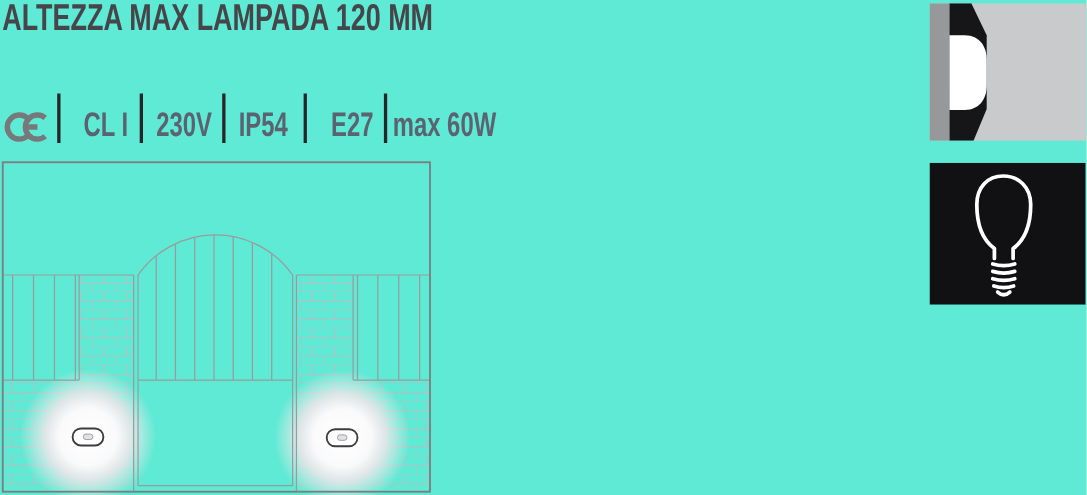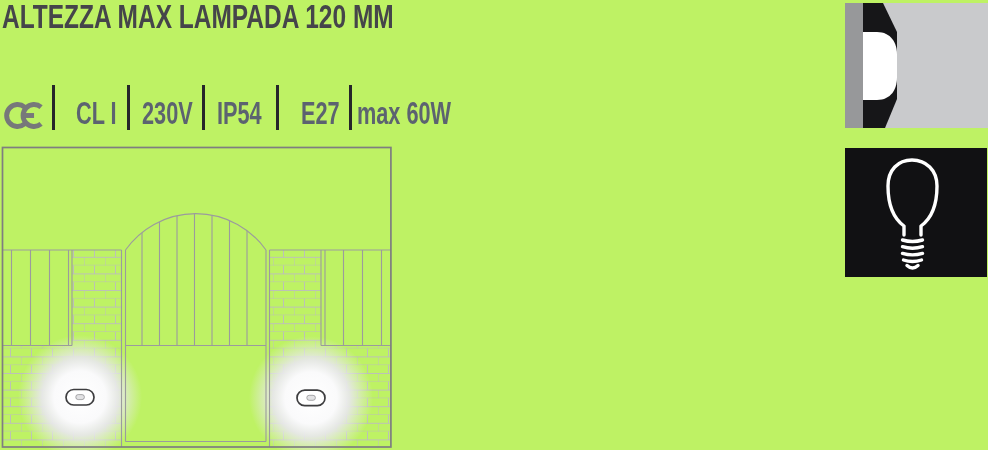--- a/index.html
+++ b/index.html
@@ -1,16 +1,16 @@
 <!DOCTYPE html>
 <html><head>
 <meta charset="utf-8">
 <style>
   html,body{margin:0;padding:0;background:#fff;}
-  #page{position:relative;width:988px;height:450px;background:#bef264;overflow:hidden;
+  #page{position:relative;width:988px;height:450px;background:#5eead4;overflow:hidden;
         font-family:"Liberation Sans",sans-serif;}
 
   
   .title{position:absolute;left:2px;top:0px;font-size:34px;line-height:32px;
          font-weight:bold;color:#45454a;white-space:nowrap;
          transform:scaleX(.72);transform-origin:left top;letter-spacing:0px;}
 
   
   .spec-label{position:absolute;top:97px;font-size:31px;line-height:34px;font-weight:bold;
               color:#5c6370;white-space:nowrap;transform:scaleX(.7);transform-origin:left top;}

